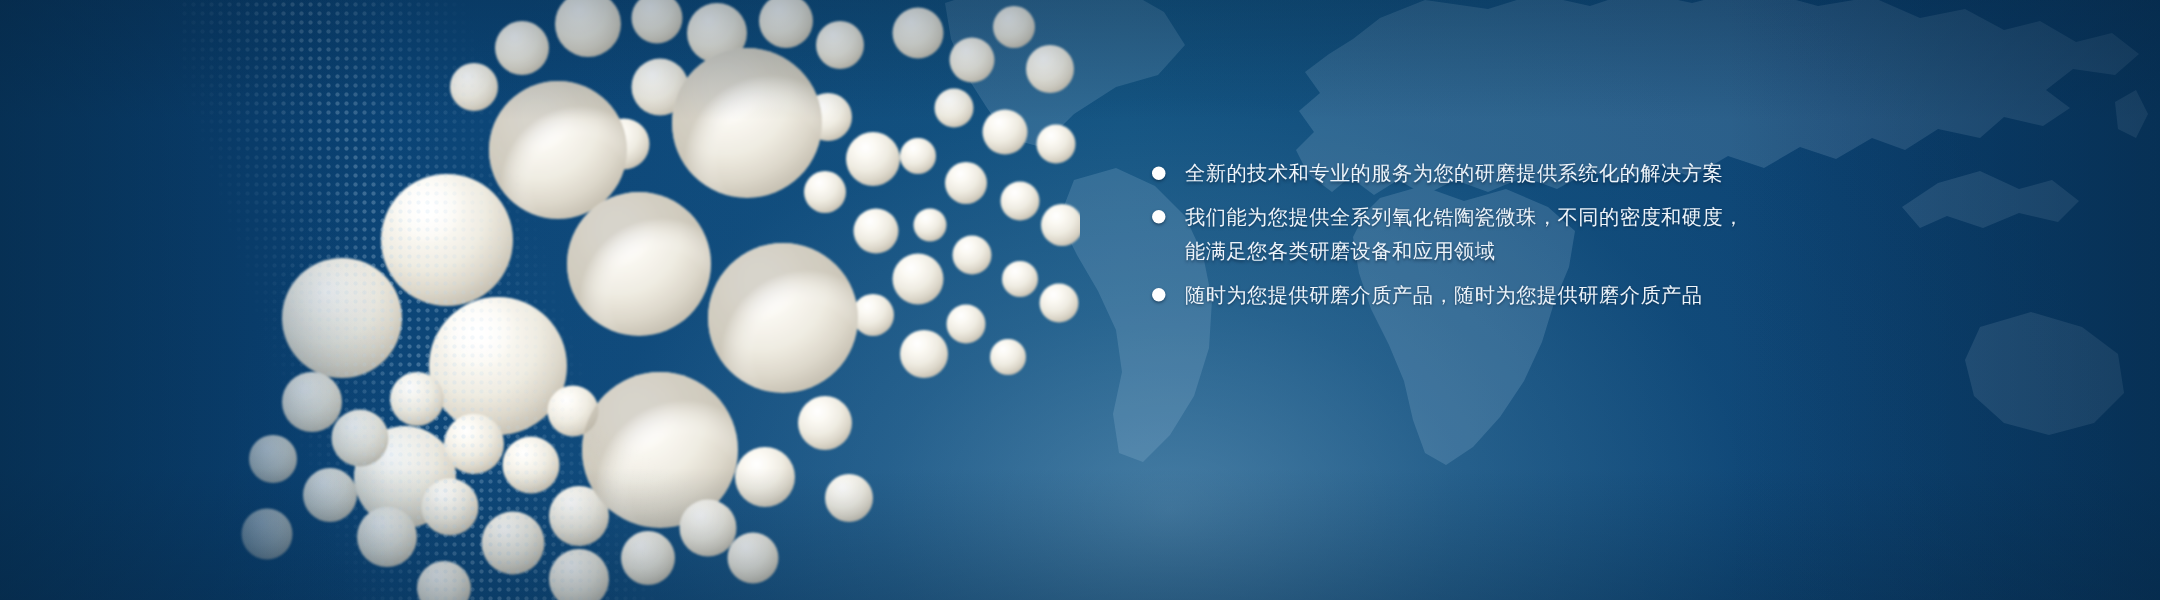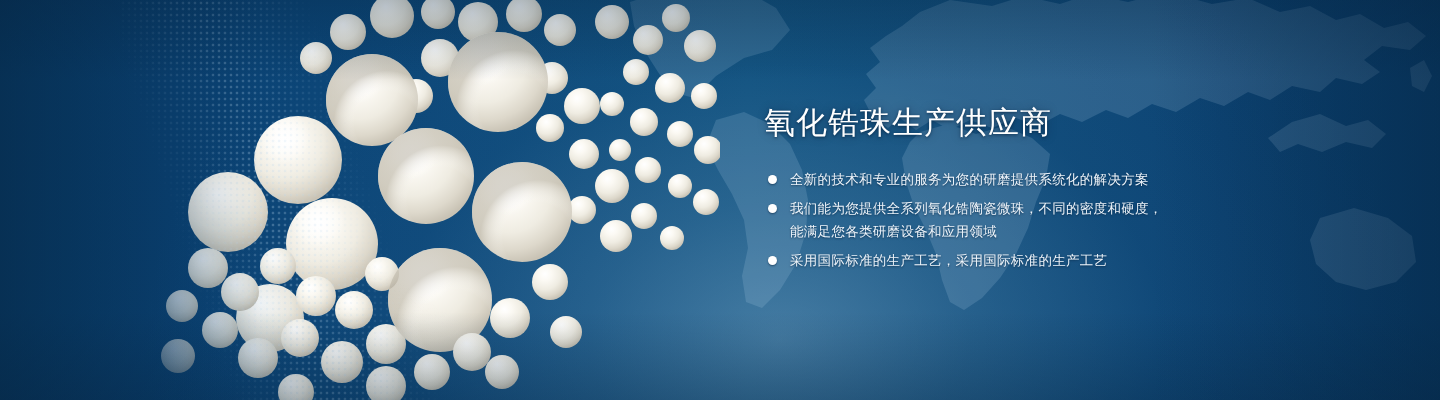--- a/index.html
+++ b/index.html
@@ -302,36 +302,35 @@
           <circle cx="320" cy="300" r="52" fill="url(#beadRim)"></circle>
         </g>
       </g>
     </svg>
   </div>
 
   <div class="halftone"></div>
   <div class="bg-vignette"></div>
 
   <div class="copy">
-    <h1 class="headline">氧化锆珠生产供应商</h1>
 
     <ul class="bullets">
 
       <li class="bullet">
         <span class="bullet-dot"></span>
         <span class="bullet-text">全新的技术和专业的服务为您的研磨提供系统化的解决方案</span>
       </li>
 
       <li class="bullet">
         <span class="bullet-dot"></span>
         <span class="bullet-text">我们能为您提供全系列氧化锆陶瓷微珠，不同的密度和硬度，</span>
         <span class="bullet-text">能满足您各类研磨设备和应用领域</span>
       </li>
 
       <li class="bullet">
         <span class="bullet-dot"></span>
-        <span class="bullet-text">采用国际标准的生产工艺，采用国际标准的生产工艺</span>
+        <span class="bullet-text">随时为您提供研磨介质产品，随时为您提供研磨介质产品</span>
       </li>
 
     </ul>
   </div>
 
 </div>
 
 </body></html>

